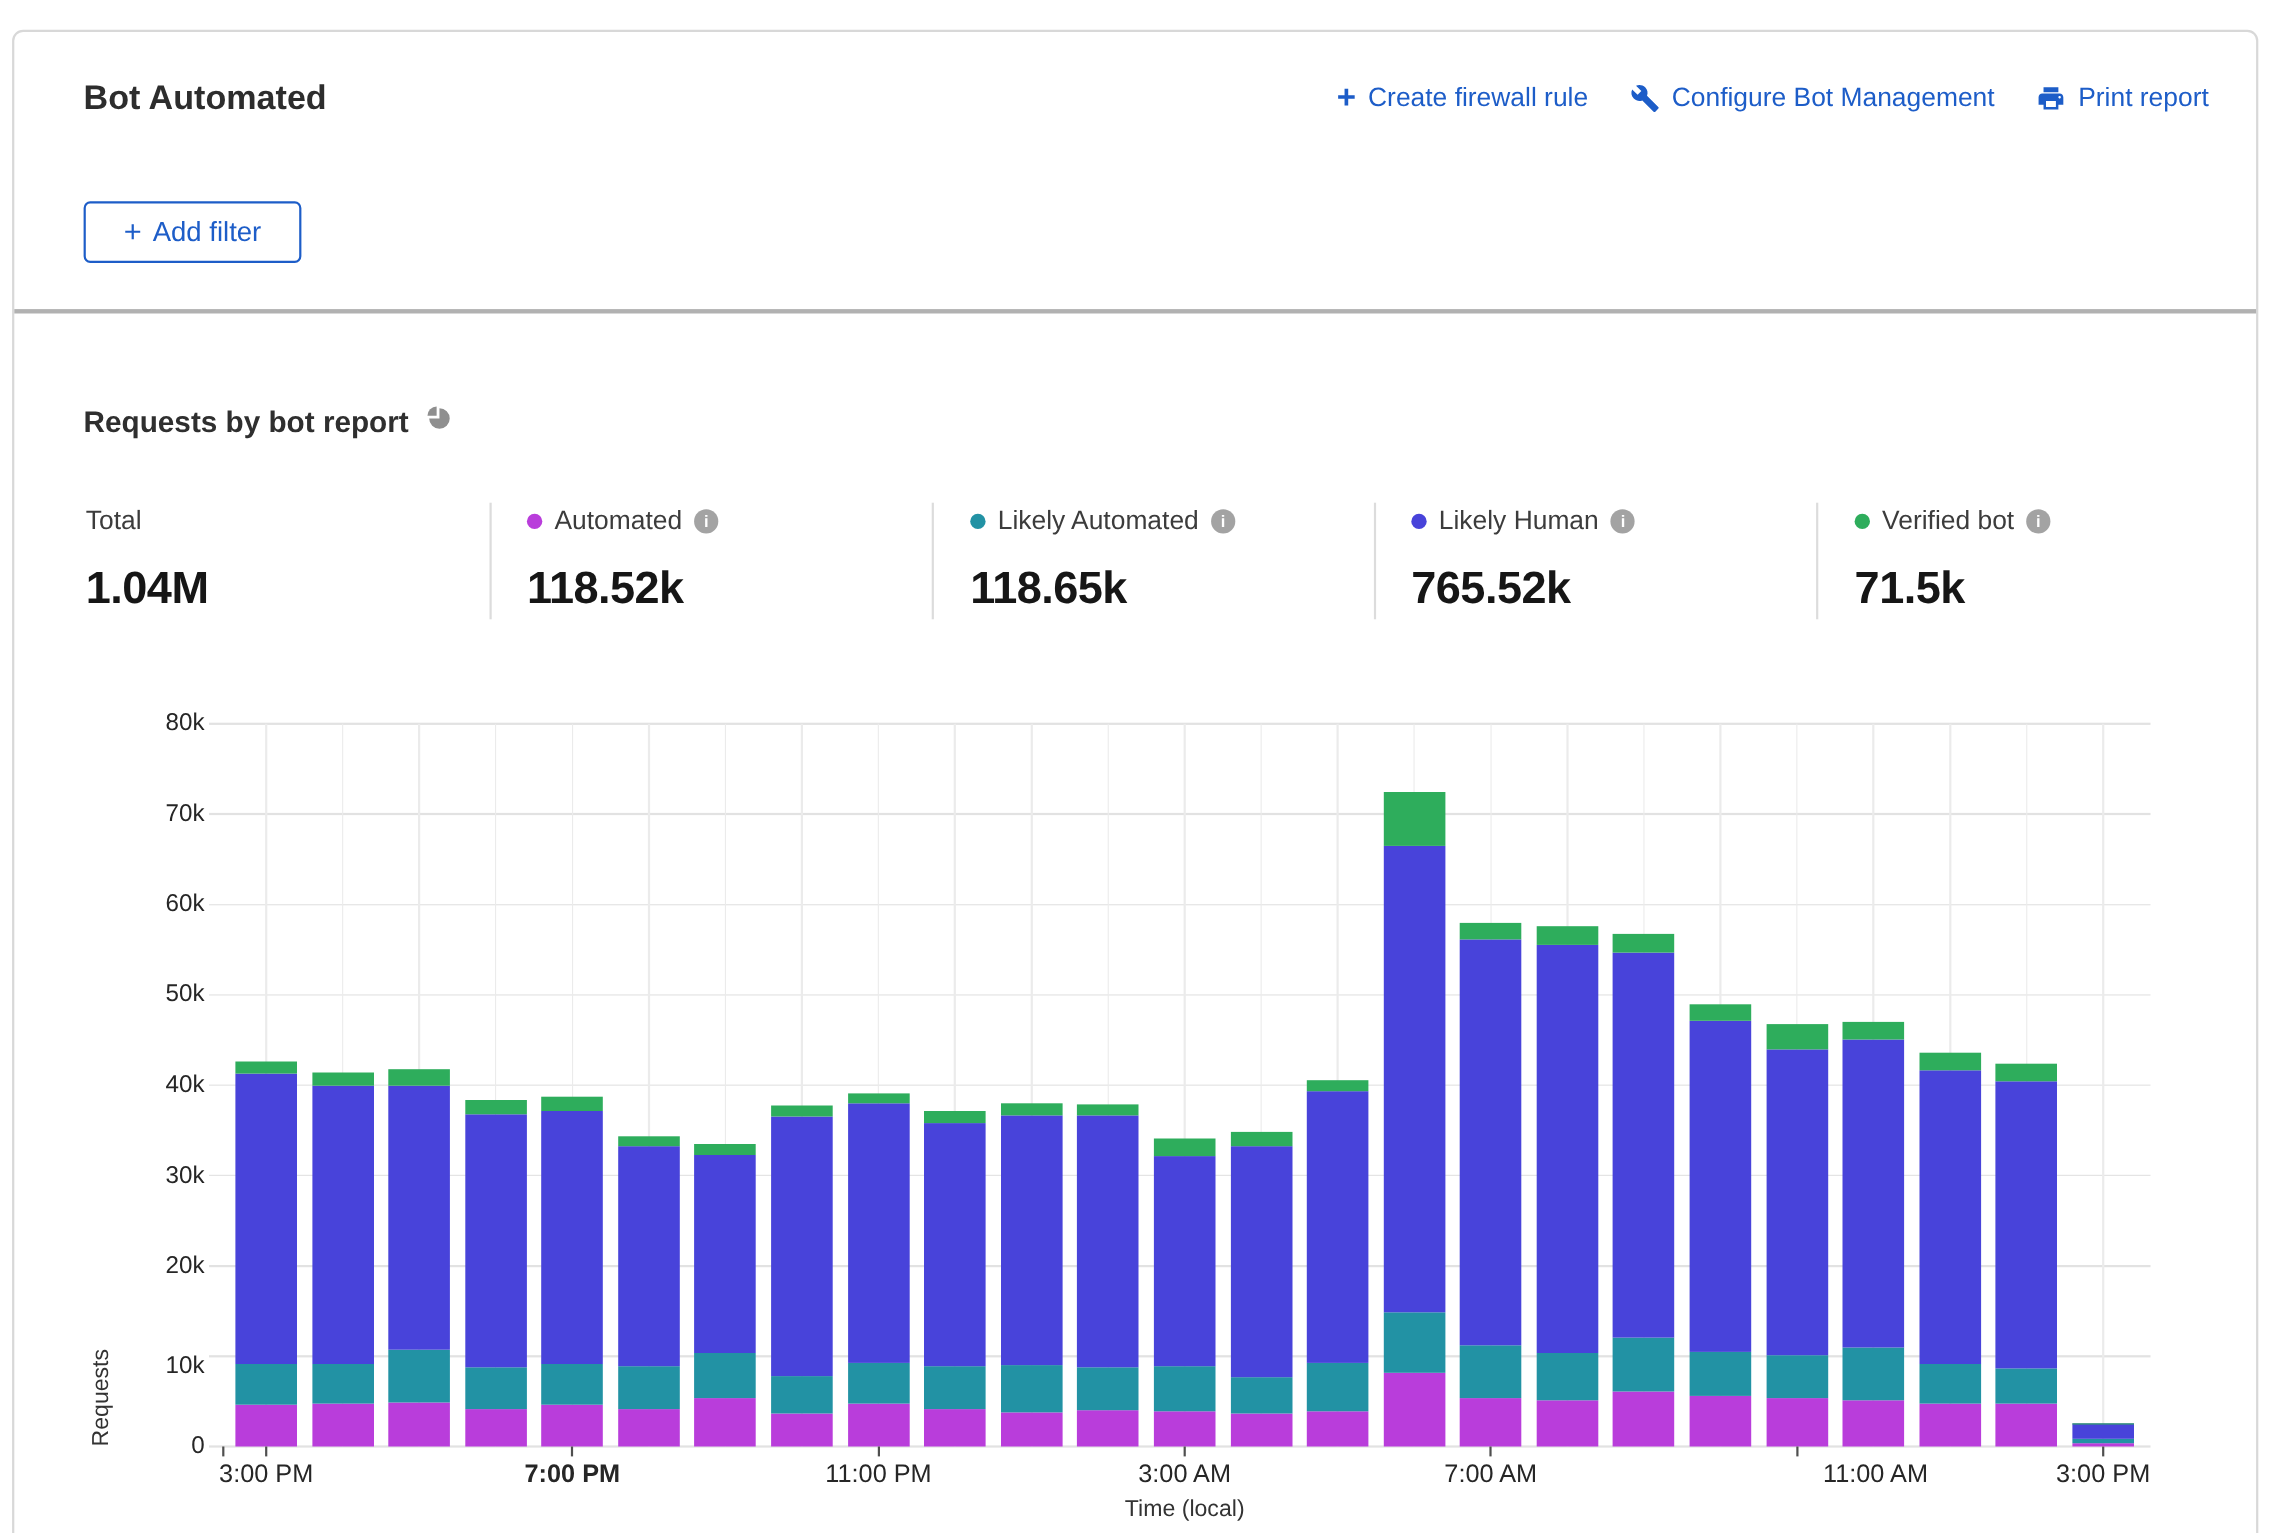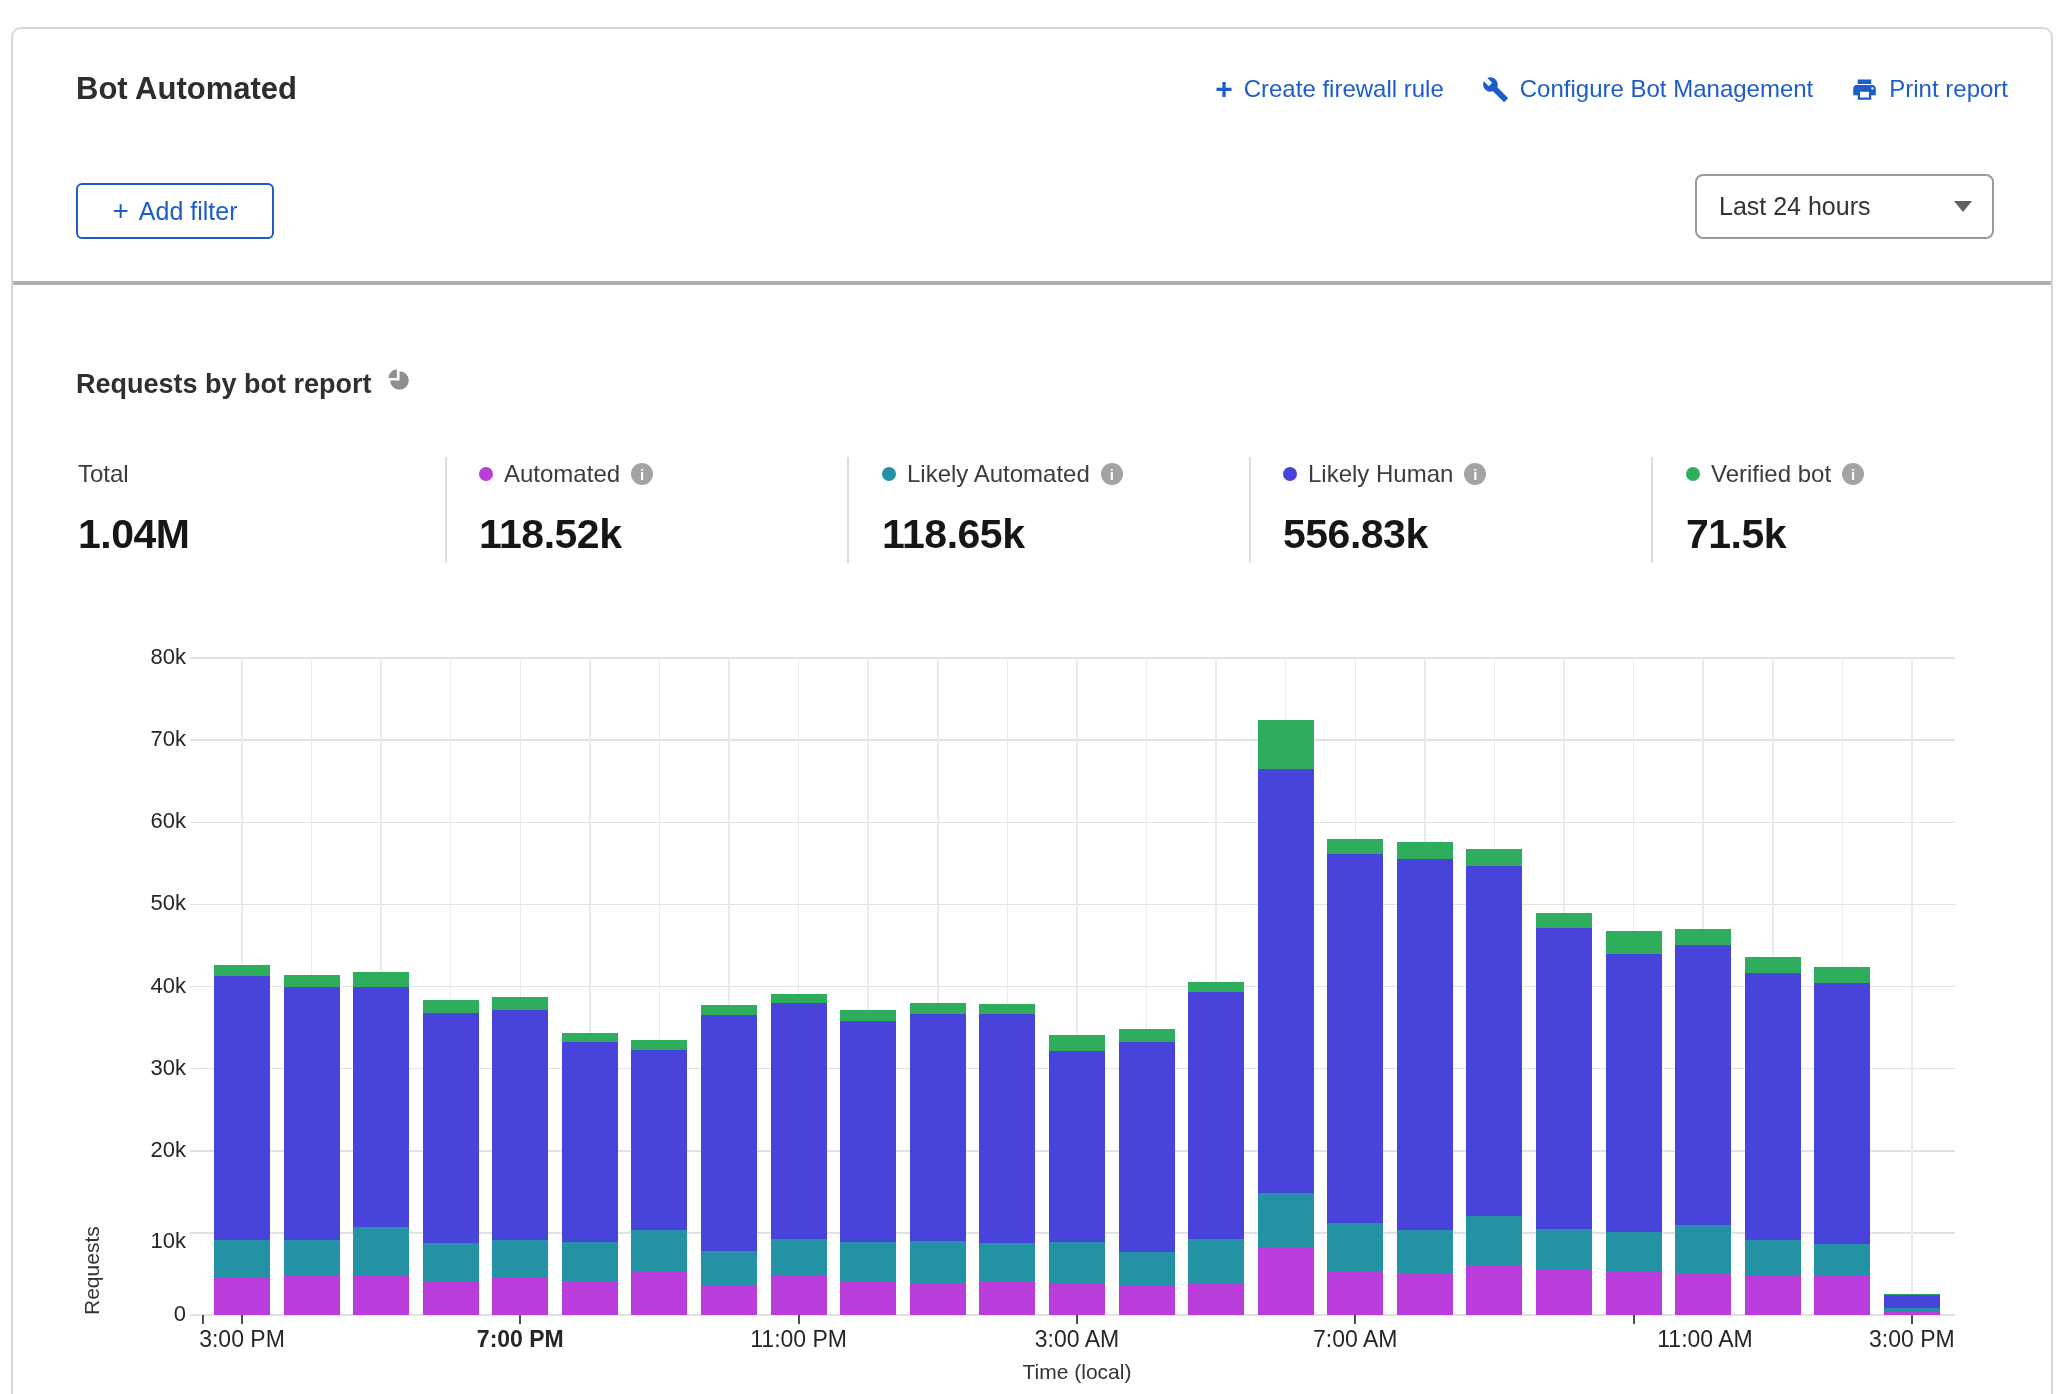--- a/index.html
+++ b/index.html
@@ -85,24 +85,20 @@
       </span>
       <span>Print report</span>
     </div>
   </div>
 
   <button class="add-filter">
     <span class="plus-glyph">+</span>
     <span>Add filter</span>
   </button>
 
-  <div class="range-select">
-    <span>Last 24 hours</span>
-    <span class="caret"></span>
-  </div>
 
   <div class="header-divider"></div>
 
   <div class="section-title">
     <span>Requests by bot report</span>
     <span>
       <svg width="27" height="27" viewBox="0 0 26 26">
         <path fill="#8f8f8f" d="M13 4 A9 9 0 1 1 4 13 L13 13 Z"></path>
         <path fill="#8f8f8f" d="M10.5 10.5 L10.5 2.5 A8 8 0 0 0 2.5 10.5 Z"></path>
       </svg>
@@ -133,21 +129,21 @@
     </div>
     <div class="stat-value">118.65k</div>
   </div>
   <div class="stat-divider" style="left:1236px"></div>
   <div class="stat" style="left:1270px">
     <div class="stat-label-row">
       <span class="dot" style="background: rgb(72, 67, 218);"></span>
       <span class="stat-label">Likely Human</span>
       <span class="info-icon">i</span>
     </div>
-    <div class="stat-value">556.83k</div>
+    <div class="stat-value">765.52k</div>
   </div>
   <div class="stat-divider" style="left:1638px"></div>
   <div class="stat" style="left:1673px">
     <div class="stat-label-row">
       <span class="dot" style="background: rgb(46, 173, 92);"></span>
       <span class="stat-label">Verified bot</span>
       <span class="info-icon">i</span>
     </div>
     <div class="stat-value">71.5k</div>
   </div>

